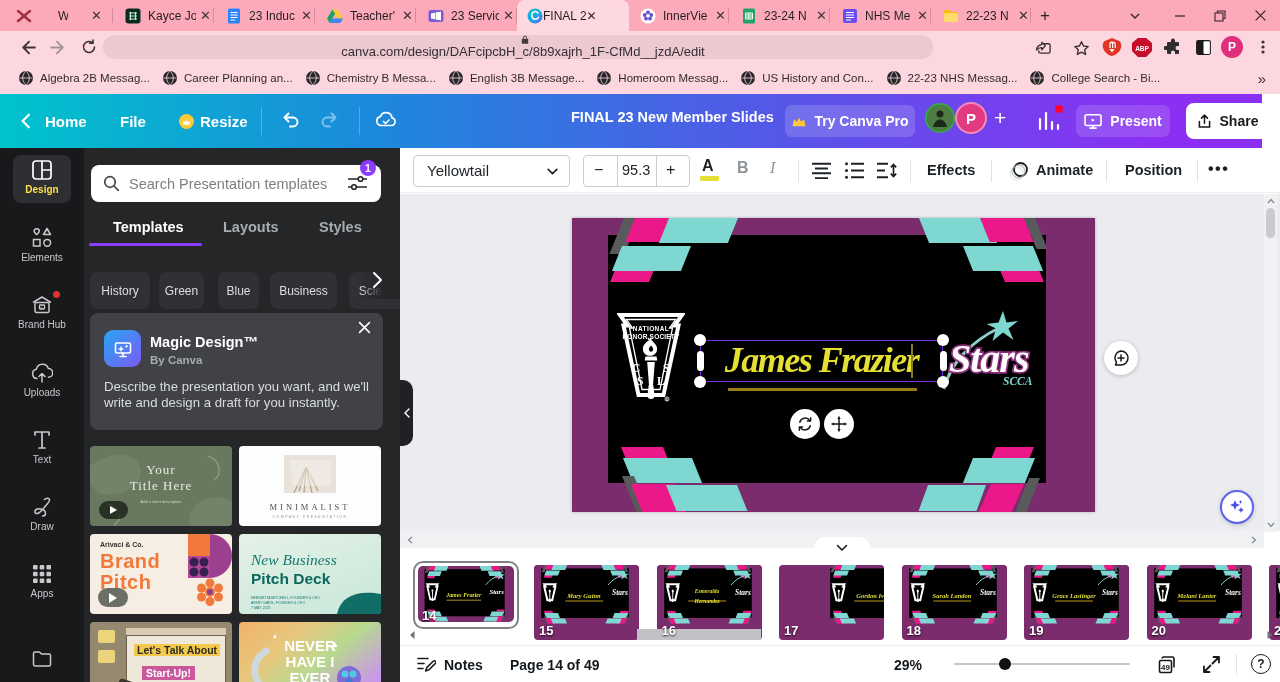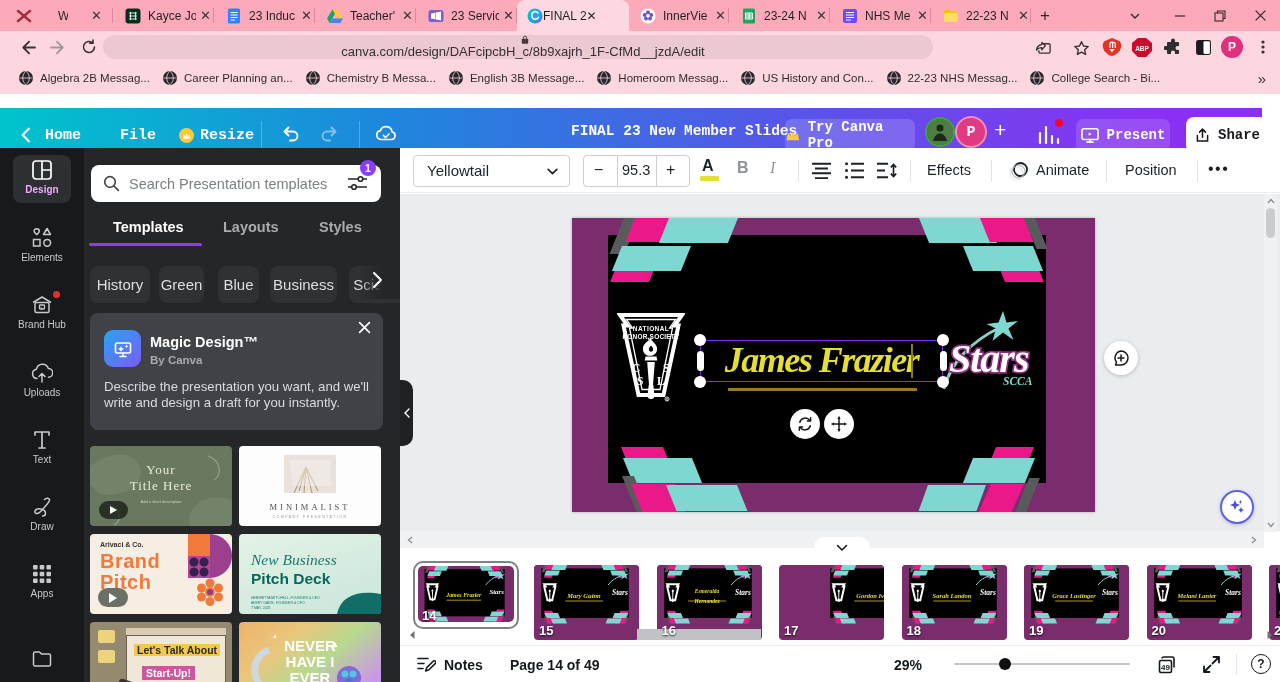--- a/index.html
+++ b/index.html
@@ -22,40 +22,40 @@
 #omnibox{position:absolute;left:103px;top:3.5px;width:830px;height:24px;background:#ecc9d1;border-radius:12px;display:flex;align-items:center;flex-direction:column;}
 #urltext{font-size:13px;color:#352f33;margin-left:10px;}
 .navic{position:absolute;top:3px;width:26px;height:26px;display:flex;align-items:center;justify-content:center;}
 
 
 #bookmarks{position:absolute;left:0;top:62px;width:1280px;height:32px;background:#fcd7df;display:flex;align-items:center;font-size:11.5px;color:#332a2e;padding-left:6px;}
 .bm{display:flex;align-items:center;margin-left:12px;white-space:nowrap;}
 .bm svg{margin-right:6px;}
 
 
-#cheader{position:absolute;left:0;top:108px;width:1262px;height:54px;background:linear-gradient(90deg,#00c4cc 0%,#1d88dc 30%,#5656e8 62%,#8b30f3 92%);color:#fff;font-family:Liberation Mono, monospace;}
+#cheader{position:absolute;left:0;top:94px;width:1262px;height:54px;background:linear-gradient(90deg,#00c4cc 0%,#1d88dc 30%,#5656e8 62%,#8b30f3 92%);color:#fff;}
 .hitem{position:absolute;font-weight:700;font-size:14.5px;color:#fff;}
 .hbtn{position:absolute;display:flex;align-items:center;justify-content:center;border-radius:7px;font-weight:700;font-size:14px;color:#fff;}
 
 
 #ctoolbar{position:absolute;left:400px;top:148px;width:880px;height:45px;background:#fff;border-bottom:1px solid #ededf0;color:#1c2126;}
-.tbtxt{position:absolute;font-size:14.5px;font-weight:400;color:#1c2126;}
+.tbtxt{position:absolute;font-size:14.5px;font-weight:700;color:#1c2126;}
 .tbsep{position:absolute;top:12px;width:1px;height:22px;background:#e2e3e6;}
 
 
 #rail{position:absolute;left:0;top:148px;width:84px;height:534px;background:#18191b;}
 .ritem{position:absolute;left:13px;width:58px;height:47px;display:flex;flex-direction:column;align-items:center;color:#c7c9cb;}
 .ritem .lbl{font-size:10px;margin-top:3px;}
 .ritem svg{flex:none;}
 
 
 #panel{position:absolute;left:84px;top:148px;width:316px;height:534px;background:#252628;overflow:hidden;}
 #searchbox{position:absolute;left:7px;top:17px;width:290px;height:37px;background:#fff;border-radius:8px;display:flex;align-items:center;}
 .ptab{position:absolute;top:71px;font-size:14.5px;color:#a9acae;font-weight:700;}
-.chip{position:absolute;top:118px;height:37px;background:#303134;border-radius:8px;color:#dcdee0;font-size:15px;display:flex;align-items:center;justify-content:center;}
+.chip{position:absolute;top:124px;height:37px;background:#303134;border-radius:8px;color:#dcdee0;font-size:12px;display:flex;align-items:center;justify-content:center;}
 #magic{position:absolute;left:6px;top:165px;width:293px;height:117px;background:#404247;border-radius:8px;}
 .thumb{position:absolute;border-radius:4px;overflow:hidden;}
 
 
 #canvasarea{position:absolute;left:400px;top:194px;width:880px;height:337px;background:#ebecf0;}
 #slide{position:absolute;left:172px;top:24px;width:523px;height:294px;background:#7a2c6c;overflow:hidden;box-shadow:0 0 3px rgba(0,0,0,0.25);}
 .dec{position:absolute;}
 #vscroll{position:absolute;left:1264px;top:194px;width:13px;height:338px;background:#f0f1f3;}
 #hscroll{position:absolute;left:400px;top:531px;width:864px;height:17px;background:#f0f1f3;}
 
@@ -405,21 +405,21 @@
       </svg>
  <span class="tbtxt" style="left:636px;top:14px;">Animate</span>
  <div class="tbsep" style="left:706px;"></div>
  <span class="tbtxt" style="left:725px;top:14px;">Position</span>
  <div class="tbsep" style="left:797px;"></div>
  <span class="tbtxt" style="left:808px;top:12px;letter-spacing:1.5px;font-size:16px;">•••</span>
 </div>
 
 <div id="rail">
  <div class="abs" style="left:13px;top:7px;width:58px;height:48px;background:#2e2f33;border-radius:8px;"></div>
- <div class="ritem" style="top:11px;color:#f0abfc;">
+ <div class="ritem" style="top:11px;color:#fde047;">
   <svg width="22" height="22" viewBox="0 0 22 22">
           <rect x="2" y="2" width="18" height="18" rx="3" stroke="#fff" stroke-width="1.7" fill="none"></rect>
           <path d="M11 2v18M11 11h9" stroke="#fff" stroke-width="1.7"></path>
         </svg>
   <span class="lbl" style="font-weight:700;">Design</span>
  </div>
  <div class="ritem" style="top:79px;">
   <svg width="22" height="22" viewBox="0 0 22 22">
           <path d="M5.7 1.8c1.8 0 2.6 1.2 2.6 2.3 0 1.7-1.7 2.5-2.6 3.4-.9-.9-2.6-1.7-2.6-3.4 0-1.1.8-2.3 2.6-2.3z" stroke="#c7c9cb" stroke-width="1.5" fill="none"></path>
           <path d="M16 1.5l3.5 6h-7z" stroke="#c7c9cb" stroke-width="1.5" fill="none" stroke-linejoin="round"></path>

